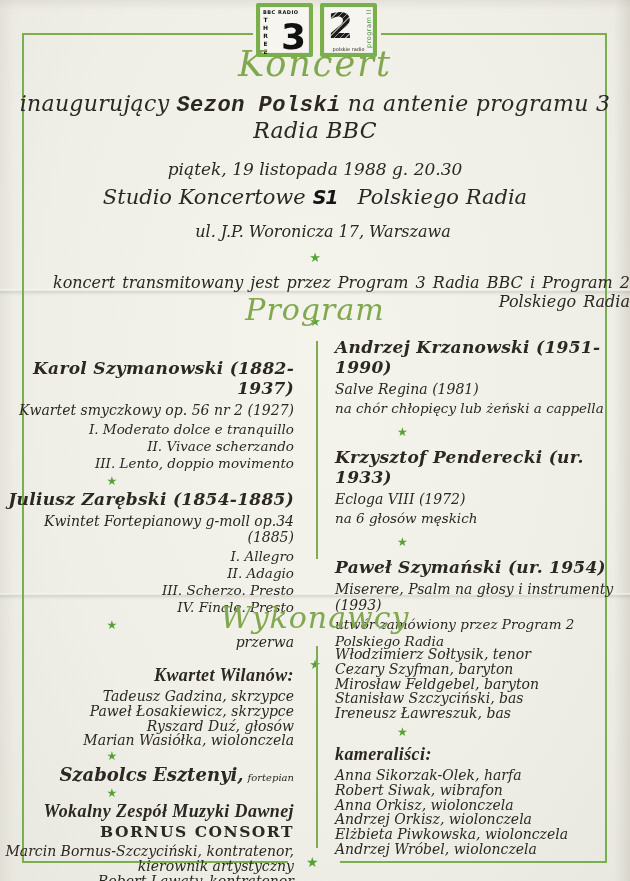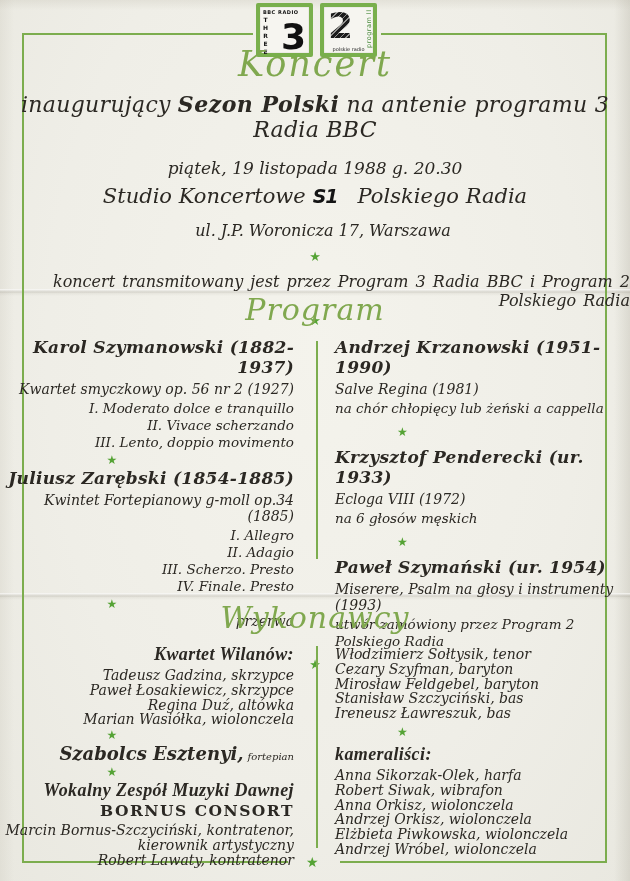--- a/index.html
+++ b/index.html
@@ -33,35 +33,35 @@
   .pr2-numeral{position:absolute;left:4px;top:1px;font-size:36px;font-weight:900;color:#1c1c1c;line-height:1;}
   .pr2-stripes{position:absolute;left:4px;top:4px;width:28px;height:34px;pointer-events:none;
     background:repeating-linear-gradient(135deg, rgba(246,245,240,0) 0 3px, rgba(246,245,240,.55) 3px 4px);}
   .pr2-side{position:absolute;right:0px;top:1px;height:40px;font-size:6.5px;color:#47893a;
     writing-mode:vertical-rl;transform:rotate(180deg);letter-spacing:.5px;}
   .pr2-bottom{position:absolute;bottom:1px;left:0;width:100%;text-align:center;font-size:5px;color:#222;}
   
   .head{position:absolute;left:0;right:0;top:44px;text-align:center;}
   .title{font-size:35px;color:#80a84f;letter-spacing:2px;margin:0 0 7px 0;font-weight:normal;}
   .subtitle{font-size:22px;margin-bottom:16px;letter-spacing:.3px;}
-  .subtitle b{letter-spacing:.5px;}
+  .subtitle b{letter-spacing:.5px;font-family:Liberation Mono, monospace;}
   .gap-r{margin-right:7px;}
   .date-line{font-size:17px;margin-bottom:6px;}
   .venue-line{font-size:21px;margin-bottom:13px;}
   .s1{font-family:"DejaVu Sans",sans-serif;font-weight:800;font-style:italic;font-size:19px;
     letter-spacing:-1px;color:#141414;margin:0 20px 0 0;}
   .address-line{font-size:16px;margin-bottom:10px;padding-left:16px;}
   .broadcast-line{font-size:16px;margin-top:9px;word-spacing:2px;text-align:right;}
   .star{color:#55a335;font-style:normal;line-height:1;}
   .star-c{display:block;text-align:center;font-size:13px;margin:4px 0;}
   
   .section{position:absolute;left:0;right:0;}
   .sec-heading{font-size:30px;color:#80a84f;text-align:center;font-weight:normal;margin:0;letter-spacing:1px;}
   .cols{position:relative;display:flex;align-items:flex-start;}
-  .col-left{width:308px;box-sizing:border-box;padding-right:14px;text-align:right;}
+  .col-left{width:308px;box-sizing:border-box;padding-right:14px;text-align:right;margin-top:21px;}
   .col-right{flex:1;box-sizing:border-box;padding-left:27px;text-align:left;}
   .divider{position:absolute;background:#7cad4e;width:2px;}
   .composer{font-size:17px;font-weight:bold;letter-spacing:.3px;margin:0 0 4px 0;}
   .work{font-size:14px;margin-bottom:3px;}
   .mov{font-size:13.5px;line-height:17px;}
   .note{font-size:13.5px;line-height:17px;}
   .blk{margin-bottom:2px;}
   .star-l{display:block;text-align:center;font-size:12px;margin:3px 0 2px 0;padding-right:70px;}
   .star-rr{display:block;font-size:12px;margin:9px 0 9px 62px;}
   .interval{font-size:14px;margin-top:3px;}
@@ -170,21 +170,21 @@
   </div>
 
   <div class="section" style="top:600px">
     <h2 class="sec-heading">Wykonawcy</h2>
     <div class="cols" style="margin-top:9px">
       <div class="divider" style="left:316px;top:2px;height:202px"></div>
       <div class="col-left">
         <div class="grp-title">Kwartet Wilanów:</div>
         <div class="perf">Tadeusz Gadzina, skrzypce</div>
         <div class="perf">Paweł Łosakiewicz, skrzypce</div>
-        <div class="perf">Regina Duź, altówka</div>
+        <div class="perf">Ryszard Duź, głosów</div>
         <div class="perf">Marian Wasiółka, wiolonczela</div>
         <span class="star star-w">★</span>
         <div>
           <span class="soloist">Szabolcs Esztenyi,</span><span class="soloist-instr">fortepian</span>
         </div>
         <span class="star star-w">★</span>
         <div class="grp-title" style="margin-bottom:0">Wokalny Zespół Muzyki Dawnej</div>
         <div class="ens-caps">BORNUS CONSORT</div>
         <div class="perf">Marcin Bornus-Szczyciński, kontratenor,</div>
         <div class="perf">kierownik artystyczny</div>

